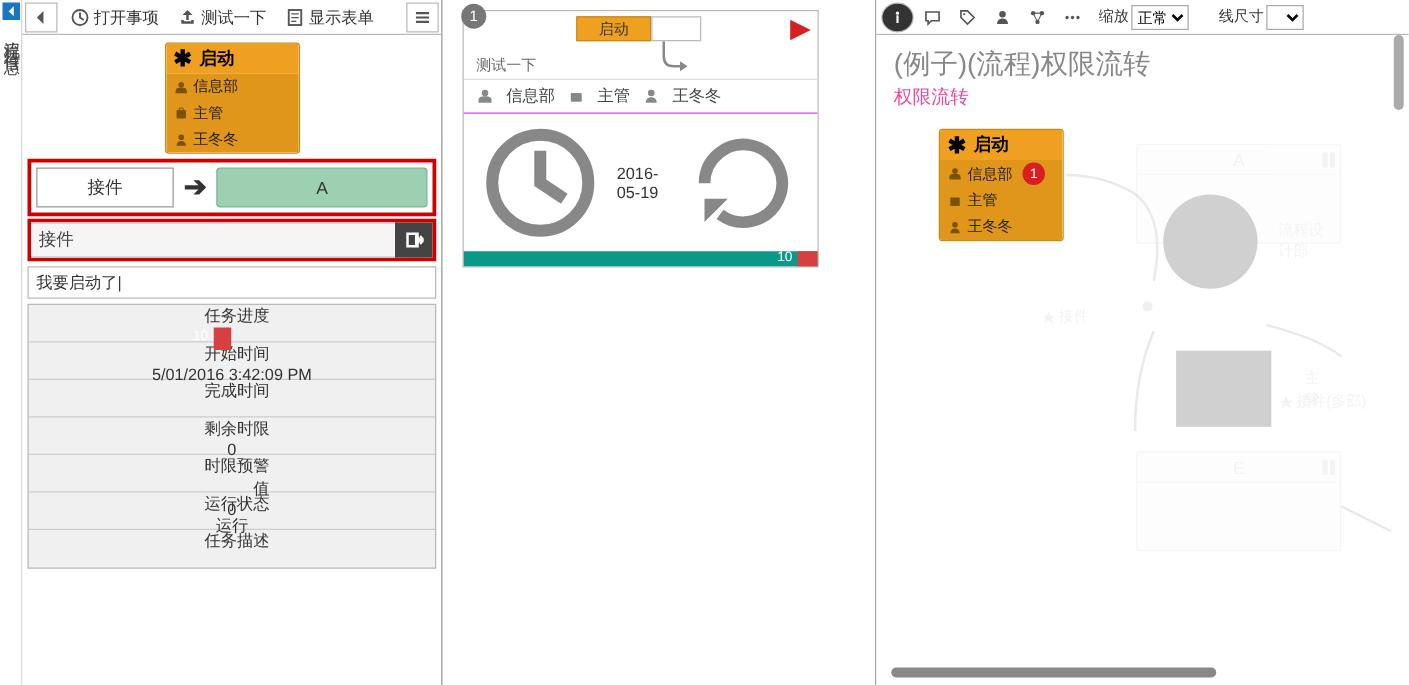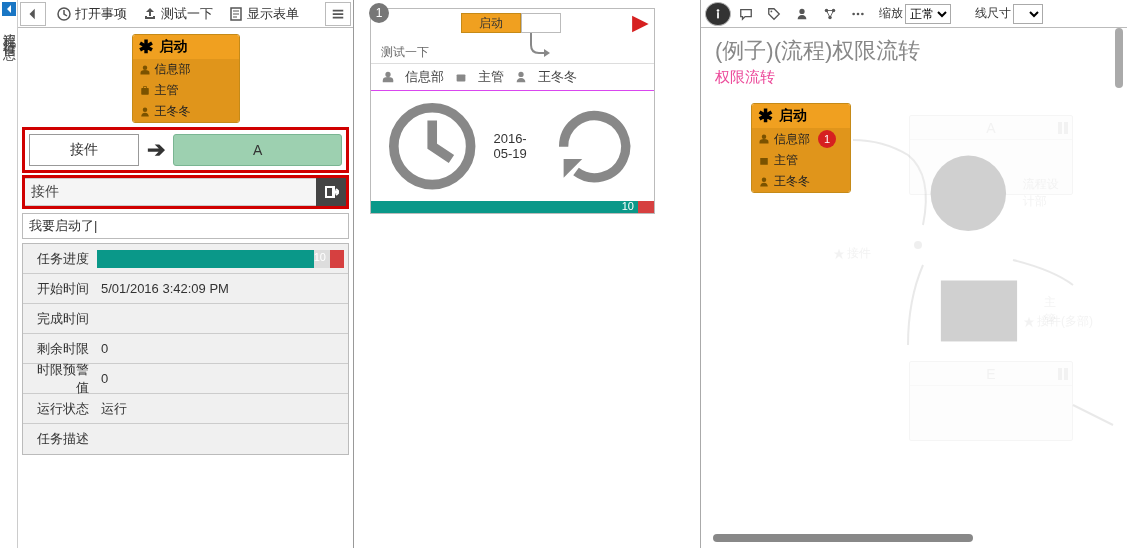--- a/index.html
+++ b/index.html
@@ -39,21 +39,21 @@
 .input-row-frame { border: 3px solid #d00000; margin: 2px 4px; display: flex; align-items: center; }
 .input-row-frame .field { flex: 1; height: 28px; padding: 4px 6px; font-size: 14px; color: #444; border: none; background: #f5f5f5; border-top: 1px solid #ccc; border-bottom: 1px solid #ccc; outline: none; }
 .input-row-frame .submit { width: 30px; height: 28px; background: #444; display: flex; align-items: center; justify-content: center; cursor: pointer; }
 .input-row-frame .submit svg { width: 16px; height: 16px; fill: #fff; }
 
 
 .free-text { width: calc(100% - 8px); margin: 4px; border: 1px solid #bbb; height: 26px; padding: 3px 6px; font-size: 13px; }
 
 
 .info-table { margin: 4px; border: 1px solid #bbb; background: #f0f0f0; }
-.info-table .trow { display: flex; height: 30px; border-bottom: 1px solid #ccc; align-items: center; }
+.info-table .trow { display: flex; height: 30px; border-bottom: 1px solid #ccc; align-items: center; flex-direction: column; }
 .info-table .trow:last-child { border-bottom: none; }
 .info-table .tlabel { width: 72px; text-align: right; padding: 0 6px; font-size: 13px; color: #333; }
 .info-table .tval { flex: 1; padding: 0 6px; font-size: 13px; }
 .prog-bar { height: 18px; background: #ddd; position: relative; }
 .prog-fill { height: 100%; background: #0a9889; }
 .prog-end { position: absolute; right: 0; top: 0; width: 14px; height: 100%; background: #d64040; }
 .prog-num { position: absolute; right: 18px; top: 1px; color: #fff; font-size: 11px; }
 
 
 .mid-panel { position: absolute; left: 360px; top: 0; width: 340px; height: 100%; }

